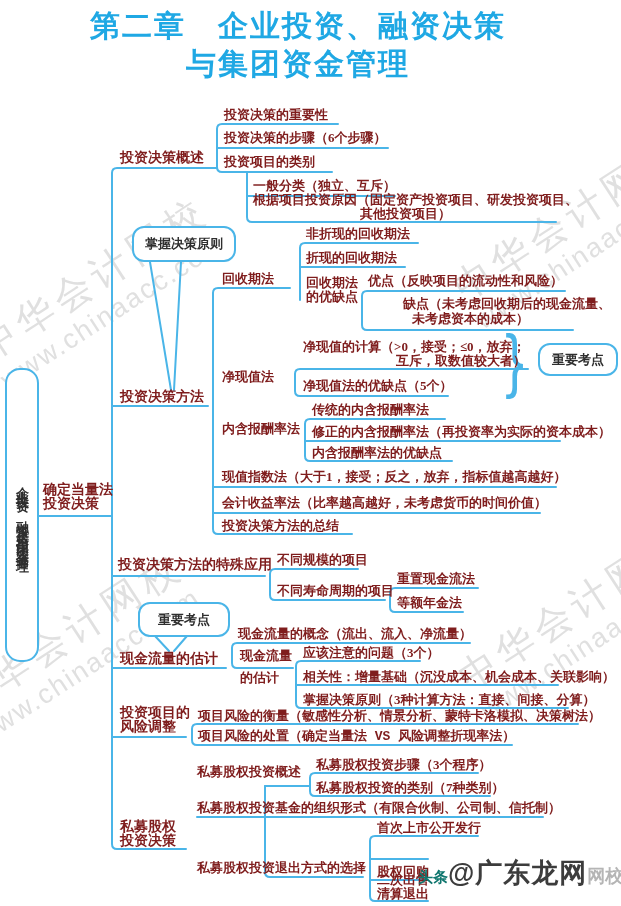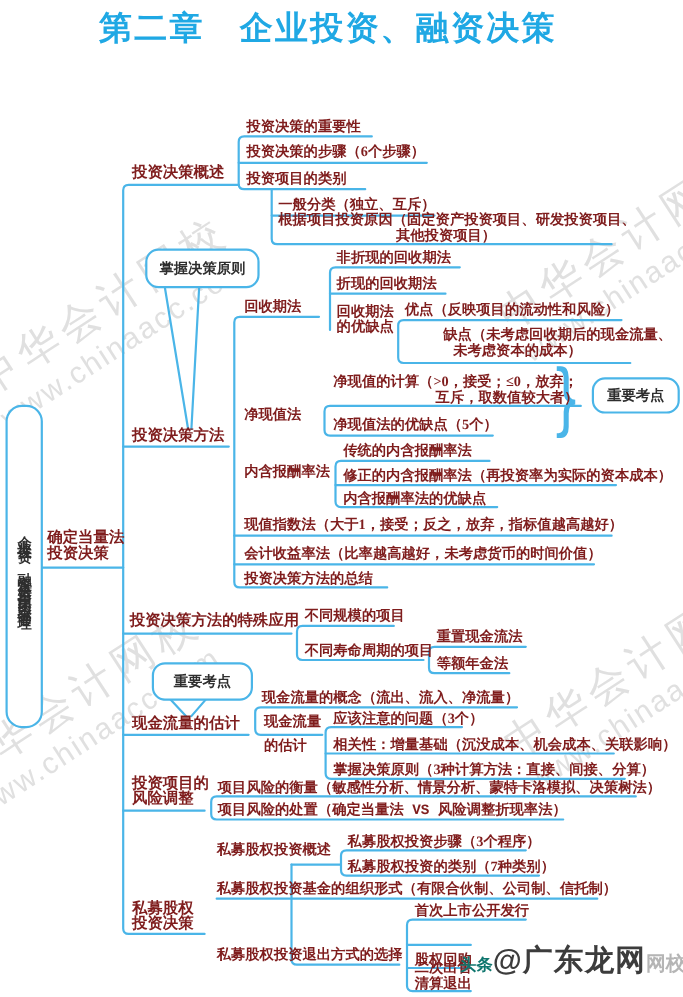--- a/index.html
+++ b/index.html
@@ -76,20 +76,21 @@
   <div class="wm" style="left:-55px;top:610px;">
     <div class="cn">中华会计网校</div>
     <div class="url">www.chinaacc.com</div>
   </div>
   <div class="wm" style="left:450px;top:585px;">
     <div class="cn">中华会计网校</div>
     <div class="url">www.chinaacc.com</div>
   </div>
 
   <div class="title title1">第二章　企业投资、融资决策</div>
+  <div class="title title2">与集团资金管理</div>
 
   <svg class="links" width="621" height="906" viewBox="0 0 621 906" fill="none" stroke="#4ab5e8" stroke-width="2" stroke-linecap="round">
 
     <path d="M33,516 H112"></path>
 
     <path d="M217,168 H117 Q112,168 112,173 V844 Q112,849 117,849 H186"></path>
 
     <path d="M338,124 H222 Q217,124 217,129 V167 Q217,172 222,172 H332"></path>
     <path d="M217,148 H388"></path>
     <path d="M247,172 V217 Q247,222 252,222 H556"></path>

